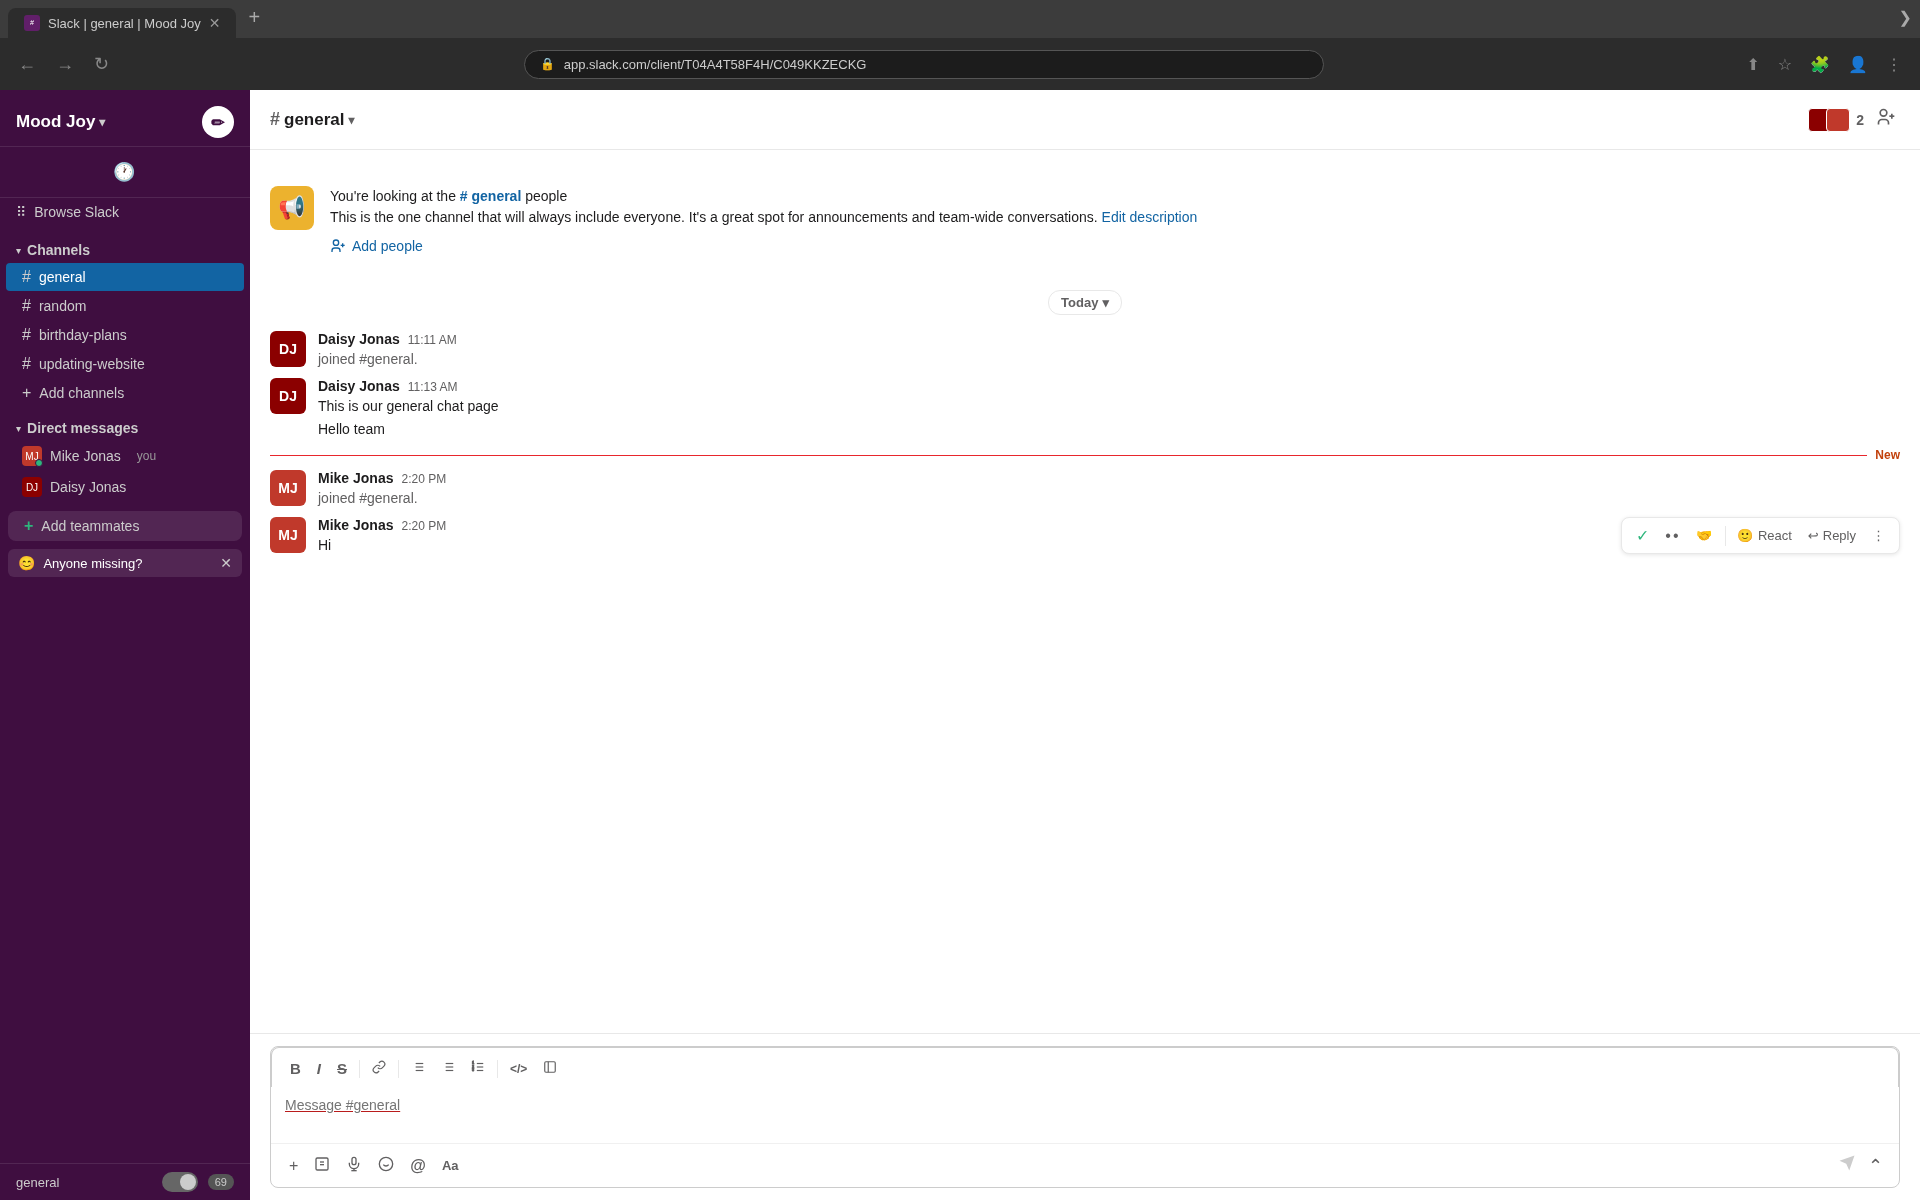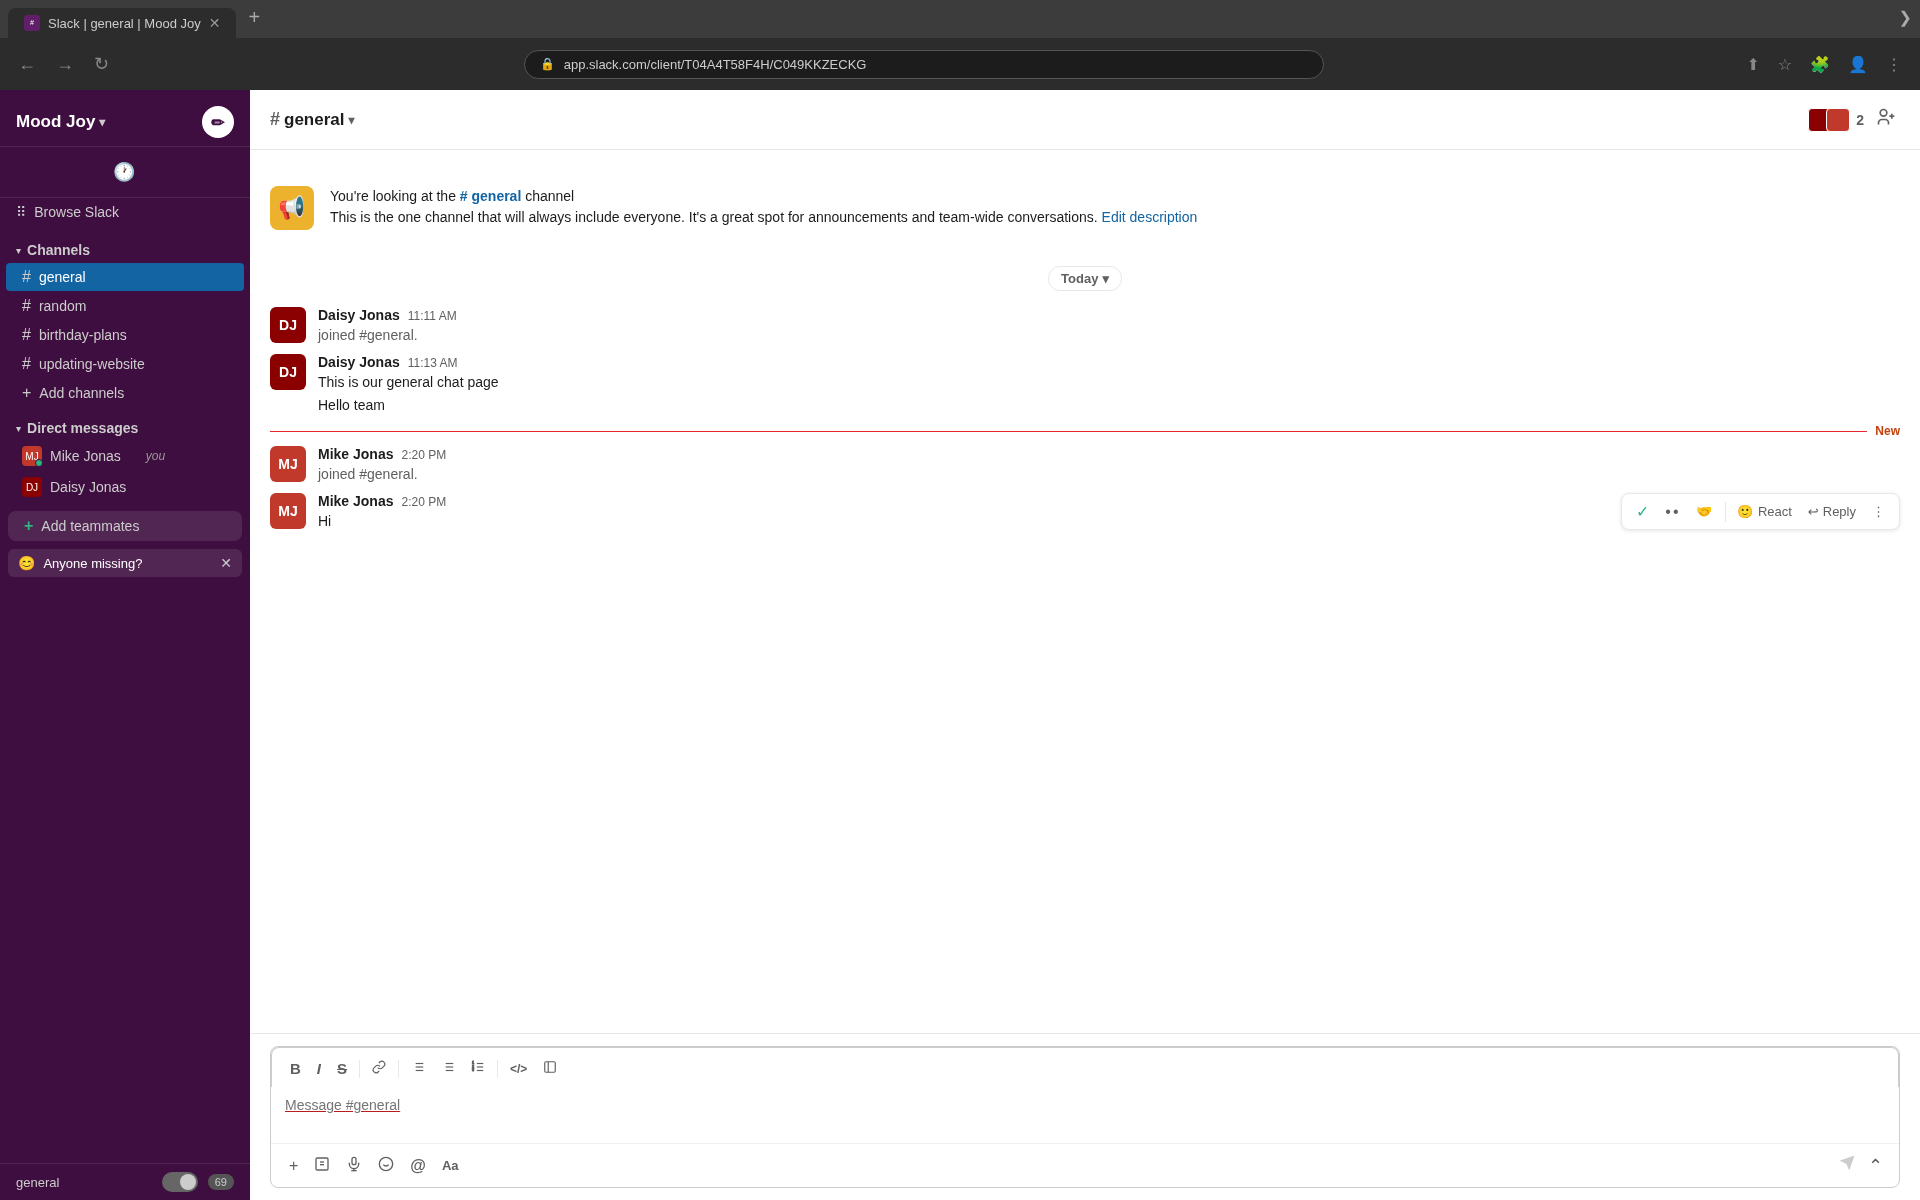--- a/index.html
+++ b/index.html
@@ -237,21 +237,21 @@
         <span class="section-chevron">▾</span>
         <span class="section-title">Direct messages</span>
       </div>
 
       <div class="dm-item">
         <div class="dm-avatar dm-avatar-you">
           <span>MJ</span>
           <div class="status-dot"></div>
         </div>
         <span>Mike Jonas</span>
-        <span style="color:#999; font-size:12px; margin-left:17px;font-style:italic;">you</span>
+        <span style="color:#999; font-size:12px; margin-left:8px;">you</span>
       </div>
       <div class="dm-item">
         <div class="dm-avatar dm-avatar-daisy">
           <span>DJ</span>
         </div>
         <span>Daisy Jonas</span>
       </div>
     </div>
 
     <div class="add-teammates">
@@ -302,25 +302,34 @@
 
 
     <div class="messages-area">
 
       <div class="channel-info-banner">
         <div class="banner-icon">📢</div>
         <div class="banner-text">
           <p class="banner-desc">
             <span>You're looking at the</span>
             <a class="banner-link"># general</a>
-            <span>channel</span>
+            <span>people</span>
             <br>
             <span>This is the one channel that will always include everyone. It's a great spot for announcements and team-wide conversations.</span>
             <a class="edit-desc-link">Edit description</a>
           </p>
+          <div class="add-people-btn">
+            <svg width="16" height="16" viewBox="0 0 24 24" fill="none" stroke="#1264a3" stroke-width="2">
+                <circle cx="9" cy="7" r="4"></circle>
+                <path d="M3 21v-2a4 4 0 014-4h4a4 4 0 014 4v2"></path>
+                <line x1="19" y1="8" x2="19" y2="14"></line>
+                <line x1="16" y1="11" x2="22" y2="11"></line>
+              </svg>
+            <span>Add people</span>
+          </div>
         </div>
       </div>
 
       <div class="date-divider">
         <div class="date-badge">
           <span>Today</span>
           <span>▾</span>
         </div>
       </div>
 

